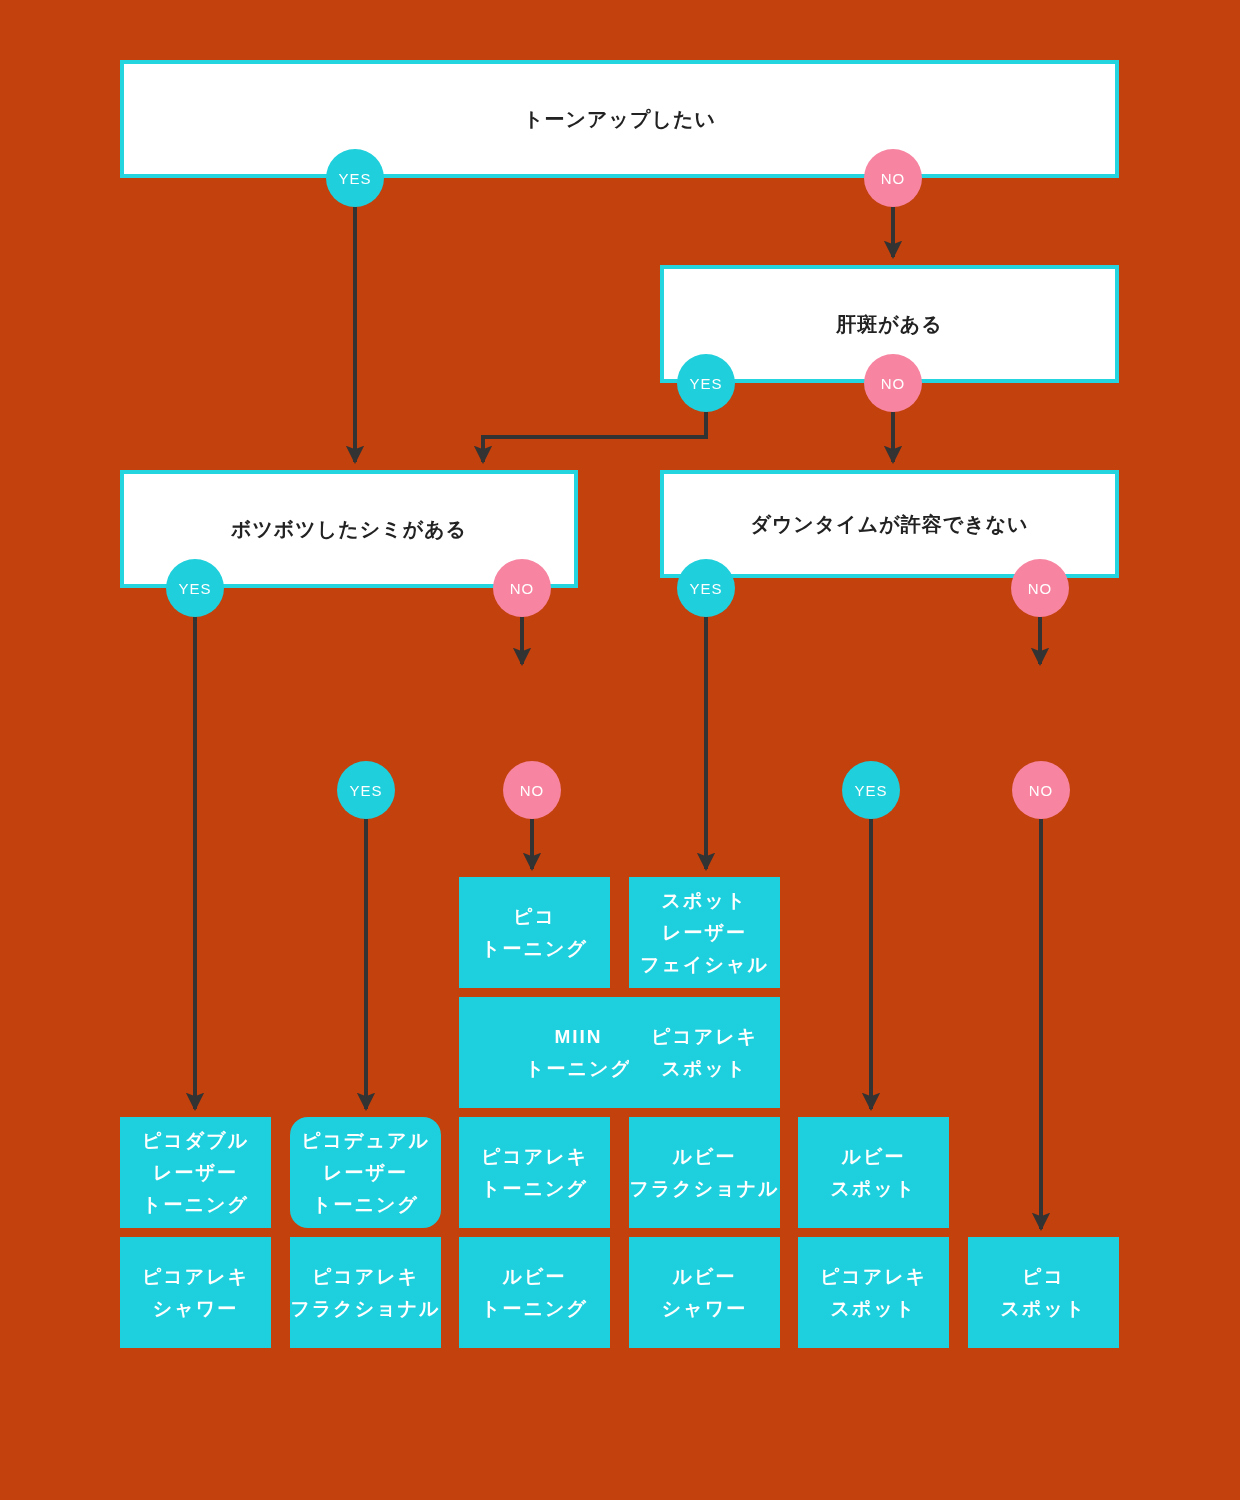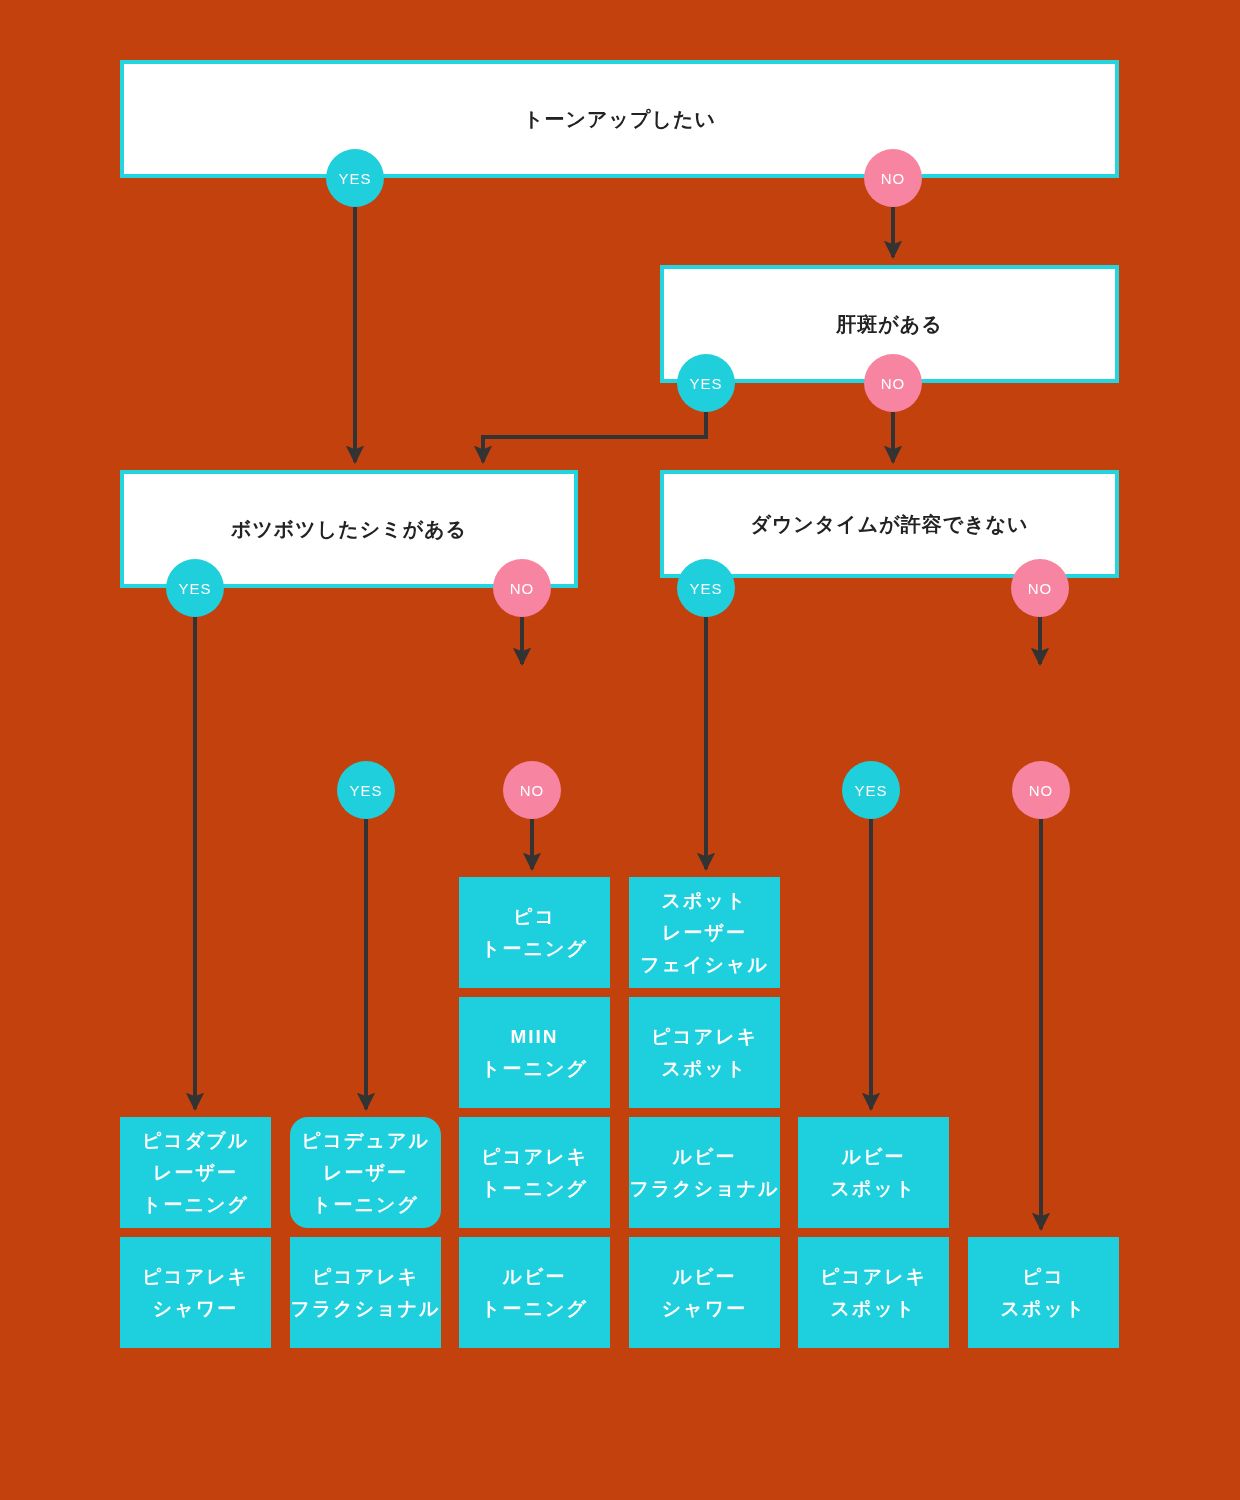--- a/index.html
+++ b/index.html
@@ -108,21 +108,21 @@
   <div class="rbox" style="left:459px;top:877px;">
       <div>ピコ</div>
       <div>トーニング</div>
     </div>
   <div class="rbox" style="left:629px;top:877px;">
       <div>スポット</div>
       <div>レーザー</div>
       <div>フェイシャル</div>
     </div>
 
-  <div class="rbox" style="left:459px;top:997px;">
+  <div class="rbox" style="left:459px;top:997px;padding-left:44px;">
       <div>MIIN</div>
       <div>トーニング</div>
     </div>
   <div class="rbox" style="left:629px;top:997px;">
       <div>ピコアレキ</div>
       <div>スポット</div>
     </div>
 
   <div class="rbox" style="left:120px;top:1117px;">
       <div>ピコダブル</div>

